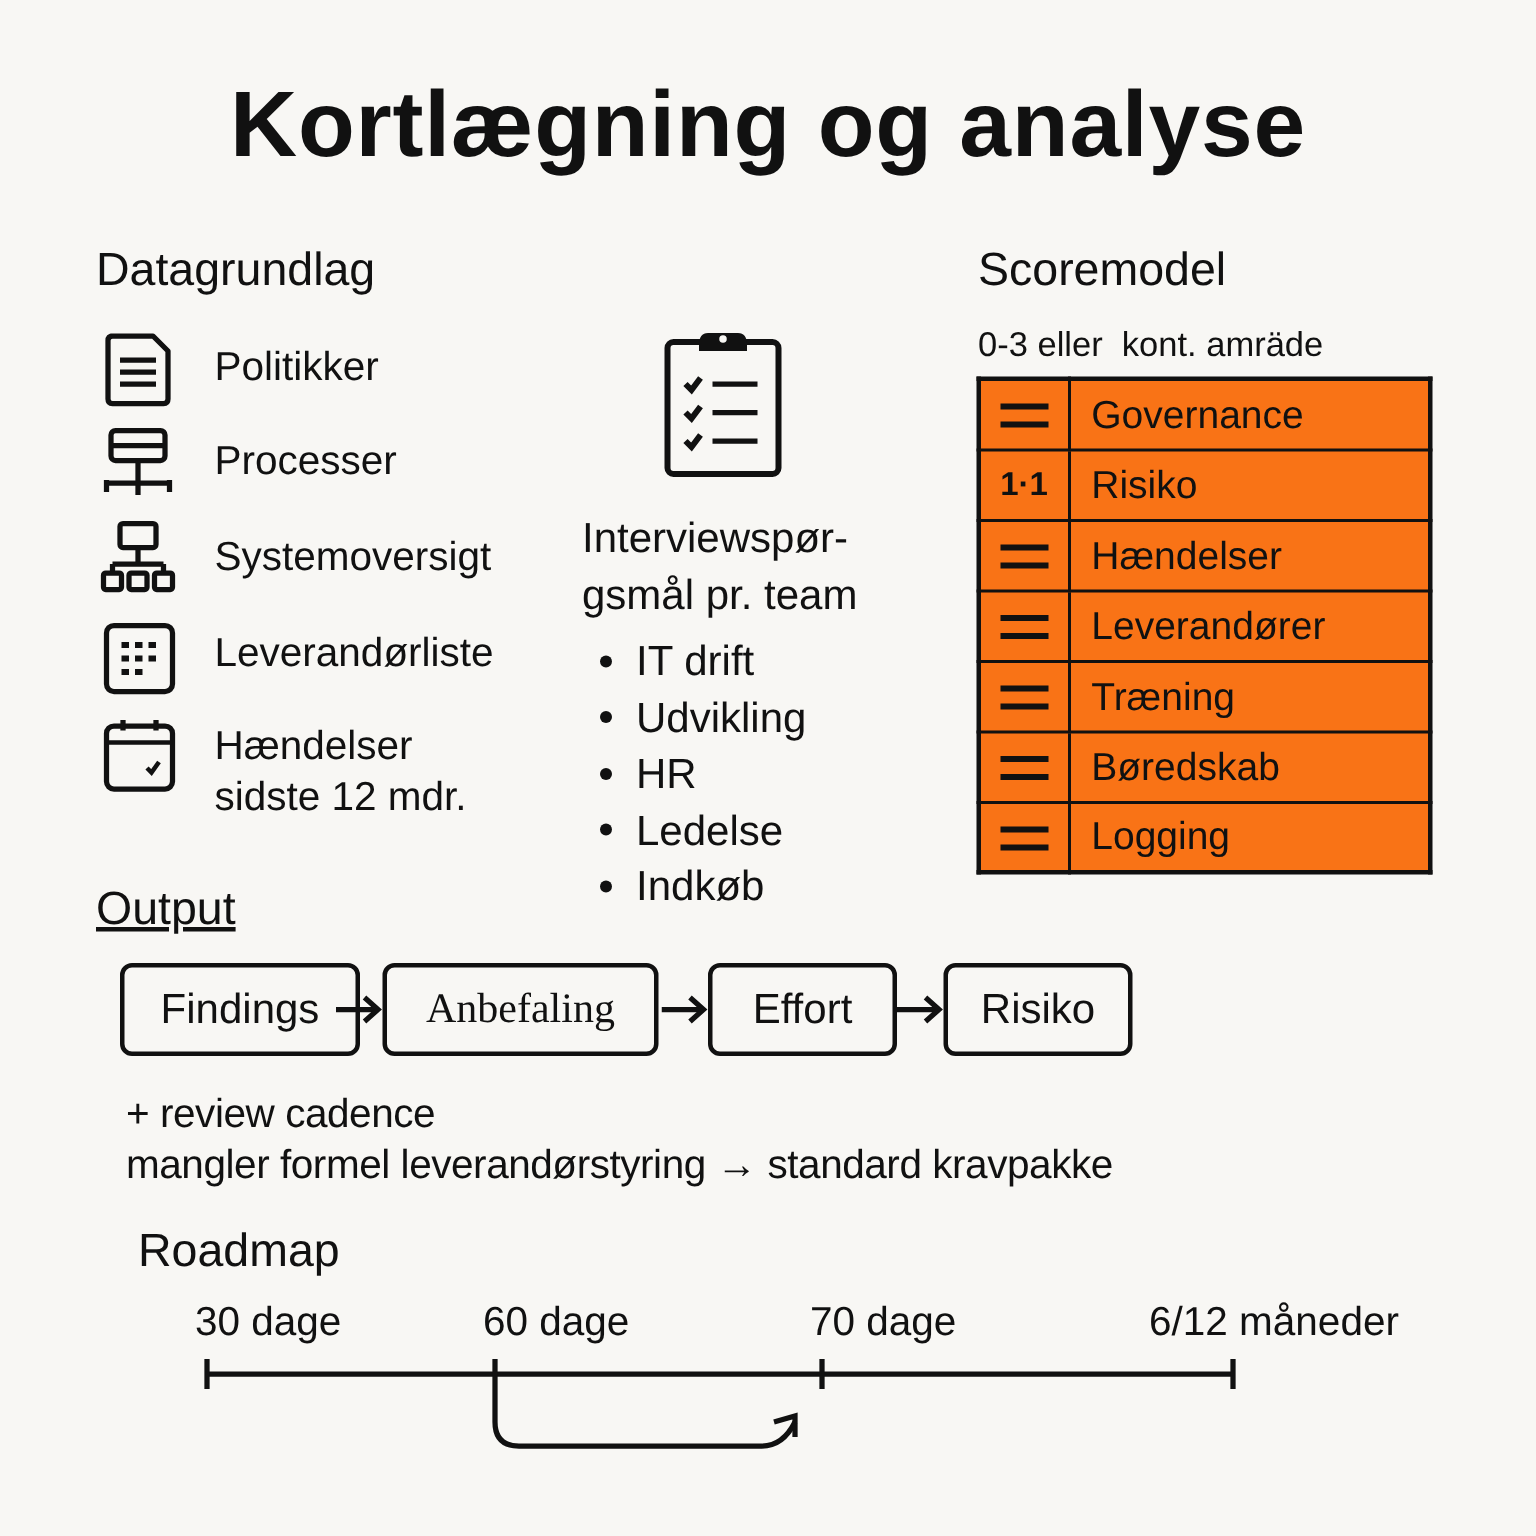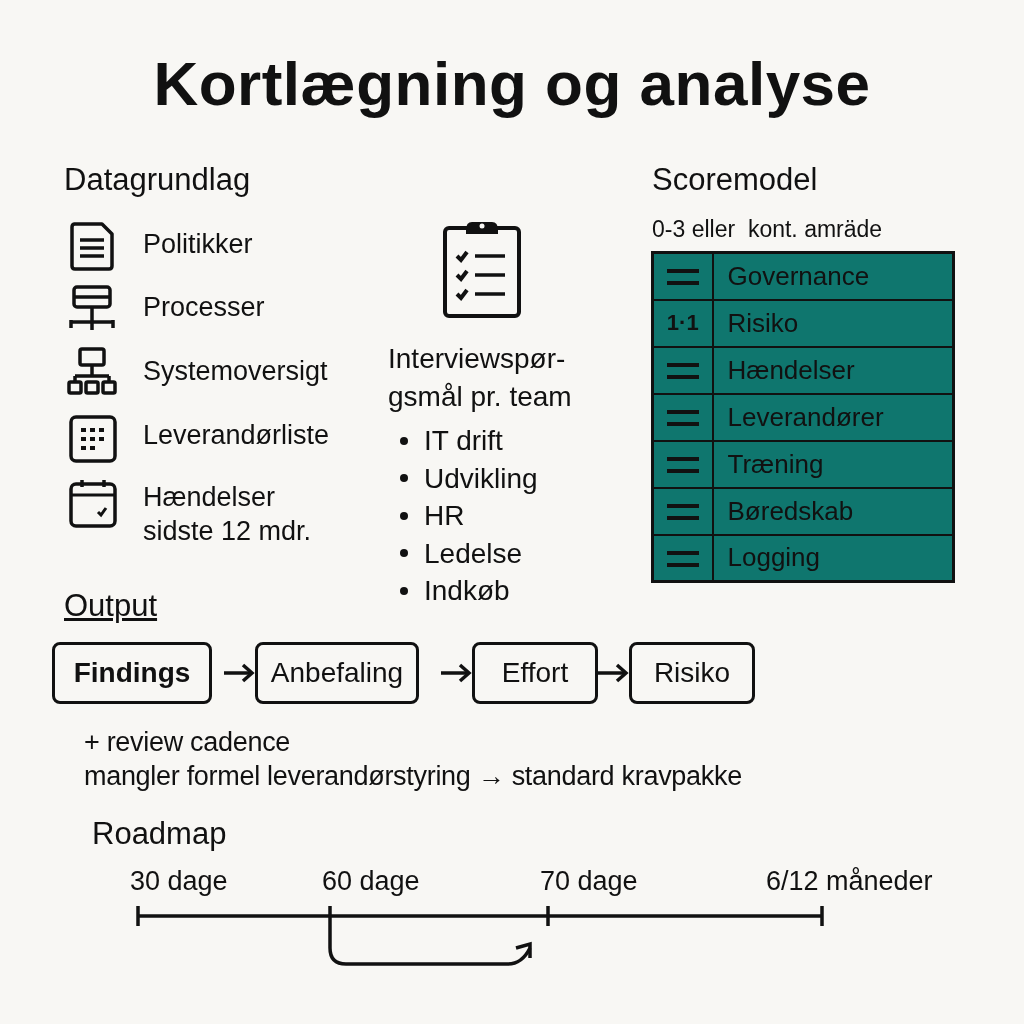--- a/index.html
+++ b/index.html
@@ -8,21 +8,21 @@
   .abs { position: absolute; }
   .title { left: 0; width: 1024px; top: 48px; text-align: center; font-size: 62px; font-weight: bold; letter-spacing: 0.5px; }
   .h2 { font-size: 31px; font-weight: normal; }
   .item-text { font-size: 27px; line-height: 34px; }
   .icon { width: 52px; height: 52px; }
   .icon svg { width: 100%; height: 100%; }
   .bullets { list-style: none; }
   .bullets li { font-size: 28px; line-height: 37.5px; display: flex; align-items: center; }
   .bullets li .dot { width: 8px; height: 8px; border-radius: 50%; background: #111; margin-right: 16px; margin-left: 4px; }
   .score-table { border-collapse: collapse; border: 3px solid #111; width: 304px; }
-  .score-table td { border: 2.5px solid #111; height: 47px; font-size: 26px; background: #0f766e; }
+  .score-table td { border: 2.5px solid #111; height: 47px; font-size: 26px; background: #f97316; }
   .score-table td.mark { width: 60px; text-align: center; font-weight: bold; font-size: 22px; }
   .score-table td.label { padding-left: 14px; }
   .eq { display: inline-block; width: 32px; height: 16px; border-top: 4px solid #111; border-bottom: 4px solid #111; vertical-align: middle; }
   .flow-box { border: 3px solid #111; border-radius: 8px; height: 62px; display: flex; align-items: center; justify-content: center; font-size: 28px; background: #f8f7f4; }
   .note { font-size: 27px; line-height: 34px; letter-spacing: -0.3px; }
   .tick-label { font-size: 27px; margin-left: 44px; }
 </style>
 </head>
 <body>
 
@@ -173,26 +173,26 @@
       </tr>
   <tr>
         <td class="mark"><span class="eq"></span></td>
         <td class="label">Logging</td>
       </tr>
 </tbody>
   </table>
 
 <div class="abs h2" style="left:64px; top:588px;text-decoration:underline;">Output</div>
 
-<div class="abs flow-box" style="left:52px; top:642px; width:160px;font-weight:bold;">Findings</div>
+<div class="abs flow-box" style="left:80px; top:642px; width:160px;">Findings</div>
 <div class="abs" style="left:224px; top:661px; width:32px; height:24px;"><svg width="32" height="24" viewBox="0 0 32 24">
       <line x1="0" y1="12" x2="28" y2="12" stroke="#111" stroke-width="3.5"></line>
       <path d="M19 4 L28 12 L19 20" fill="none" stroke="#111" stroke-width="3.5"></path>
     </svg></div>
-<div class="abs flow-box" style="left:255px; top:642px; width:164px;">Anbefaling</div>
+<div class="abs flow-box" style="left:255px; top:642px; width:184px;font-family:Liberation Serif, serif;">Anbefaling</div>
 <div class="abs" style="left:441px; top:661px; width:32px; height:24px;"><svg width="32" height="24" viewBox="0 0 32 24">
       <line x1="0" y1="12" x2="28" y2="12" stroke="#111" stroke-width="3.5"></line>
       <path d="M19 4 L28 12 L19 20" fill="none" stroke="#111" stroke-width="3.5"></path>
     </svg></div>
 <div class="abs flow-box" style="left:472px; top:642px; width:126px;">Effort</div>
 <div class="abs" style="left:598px; top:661px; width:32px; height:24px;"><svg width="32" height="24" viewBox="0 0 32 24">
       <line x1="0" y1="12" x2="28" y2="12" stroke="#111" stroke-width="3.5"></line>
       <path d="M19 4 L28 12 L19 20" fill="none" stroke="#111" stroke-width="3.5"></path>
     </svg></div>
 <div class="abs flow-box" style="left:629px; top:642px; width:126px;">Risiko</div>

